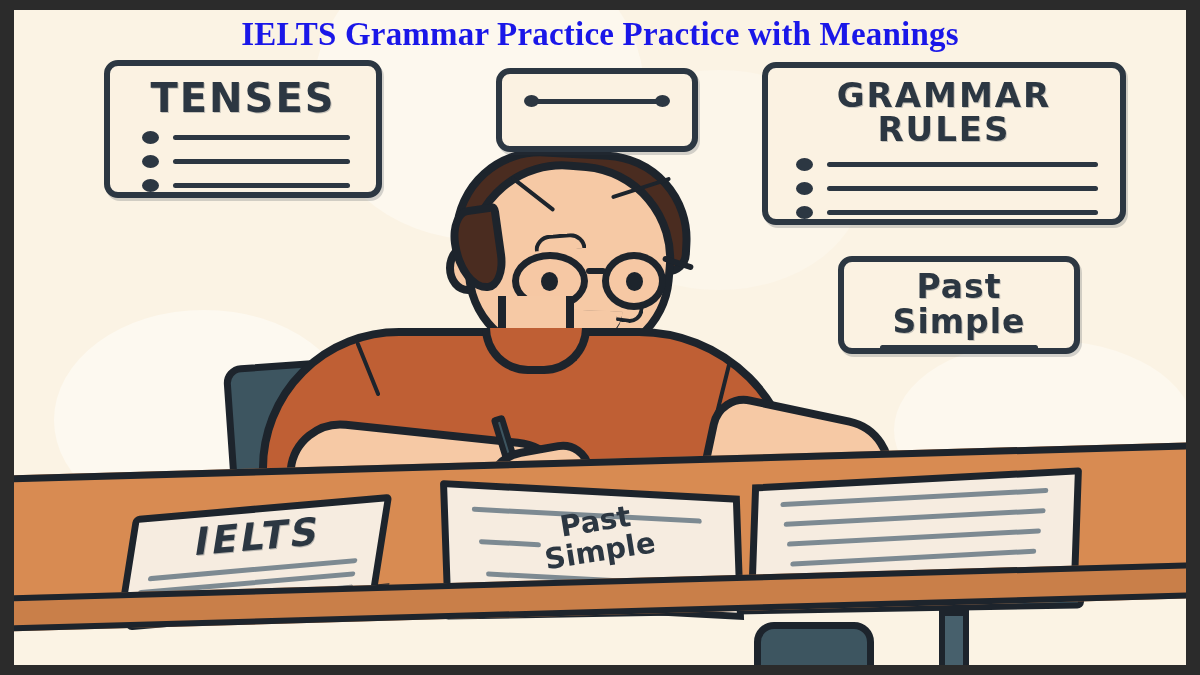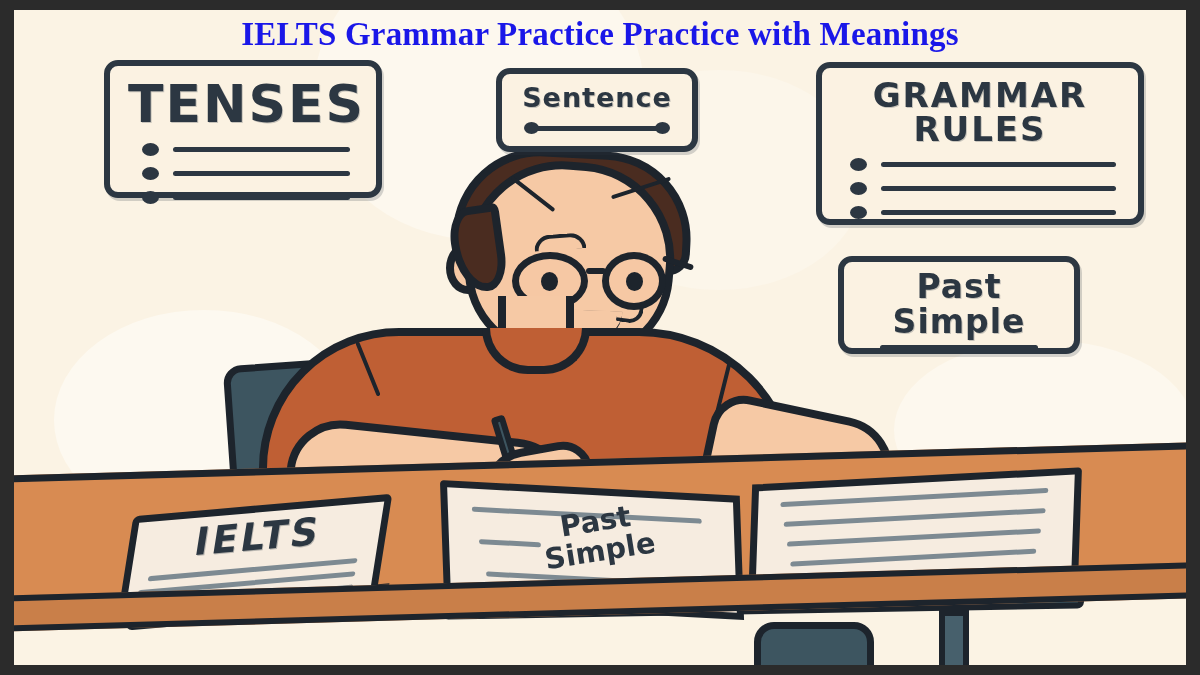--- a/index.html
+++ b/index.html
@@ -54,34 +54,34 @@
   .bullets { margin-top: 10px; }
   .brow { display: flex; align-items: center; margin: 0 0 11px 0; }
   .bdot {
     width: 17px; height: 13px; border-radius: 50%;
     background: #2c3742; flex: none; margin-right: 14px;
   }
   .bline { height: 5px; background: #2c3742; border-radius: 3px; flex: 1; }
 
   
   #card-tenses { left: 90px;  top: 50px;  width: 278px; height: 138px; padding: 12px 18px 0 18px; }
-  #card-tenses .card-title { font-size: 52px; }
+  #card-tenses .card-title { font-size: 40px; }
   #card-tenses .bullets { margin-top: 13px; padding: 0 8px 0 14px; }
 
   
   #card-sentence { left: 482px; top: 58px;  width: 202px; height: 84px; padding: 10px 16px 0 16px; }
   #card-sentence .card-title { font-size: 27px; letter-spacing: 1px; }
   .sent-line { position: relative; margin: 11px 6px 0 6px; height: 12px; }
   .sent-line .bar { position: absolute; left: 6px; right: 6px; top: 4px; height: 5px; background: #2c3742; border-radius: 3px; }
   .sent-line .knob { position: absolute; top: 0px; width: 15px; height: 12px; border-radius: 50%; background: #2c3742; }
   .sent-line .knob.l { left: 0; }
   .sent-line .knob.r { right: 0; }
 
   
-  #card-rules { left: 802px; top: 52px;  width: 328px; height: 163px; padding: 10px 16px 0 16px; }
+  #card-rules { left: 748px; top: 52px;  width: 364px; height: 163px; padding: 10px 16px 0 16px; }
   #card-rules .card-title { font-size: 34px; }
   #card-rules .bullets { margin-top: 12px; padding: 0 6px 0 12px; }
 
   
   #card-past { left: 824px; top: 246px; width: 242px; height: 98px; padding: 8px 16px 0 16px; }
   #card-past .card-title { font-size: 33px; letter-spacing: 1px; line-height: 1.05; }
   .past-underline { height: 5px; background: #2c3742; border-radius: 3px; margin: 6px 20px 0 20px; }
 
   
   #desk-top {
@@ -379,21 +379,20 @@
           <span class="bline"></span>
         </div>
         <div class="brow">
           <span class="bdot"></span>
           <span class="bline"></span>
         </div>
       </div>
     </div>
 
     <div class="card" id="card-sentence">
-      <div class="card-title">Sentence</div>
       <div class="sent-line">
         <span class="bar"></span>
         <span class="knob l"></span>
         <span class="knob r"></span>
       </div>
     </div>
 
     <div class="card" id="card-rules">
       <div class="card-title">GRAMMAR</div>
       <div class="card-title">RULES</div>

